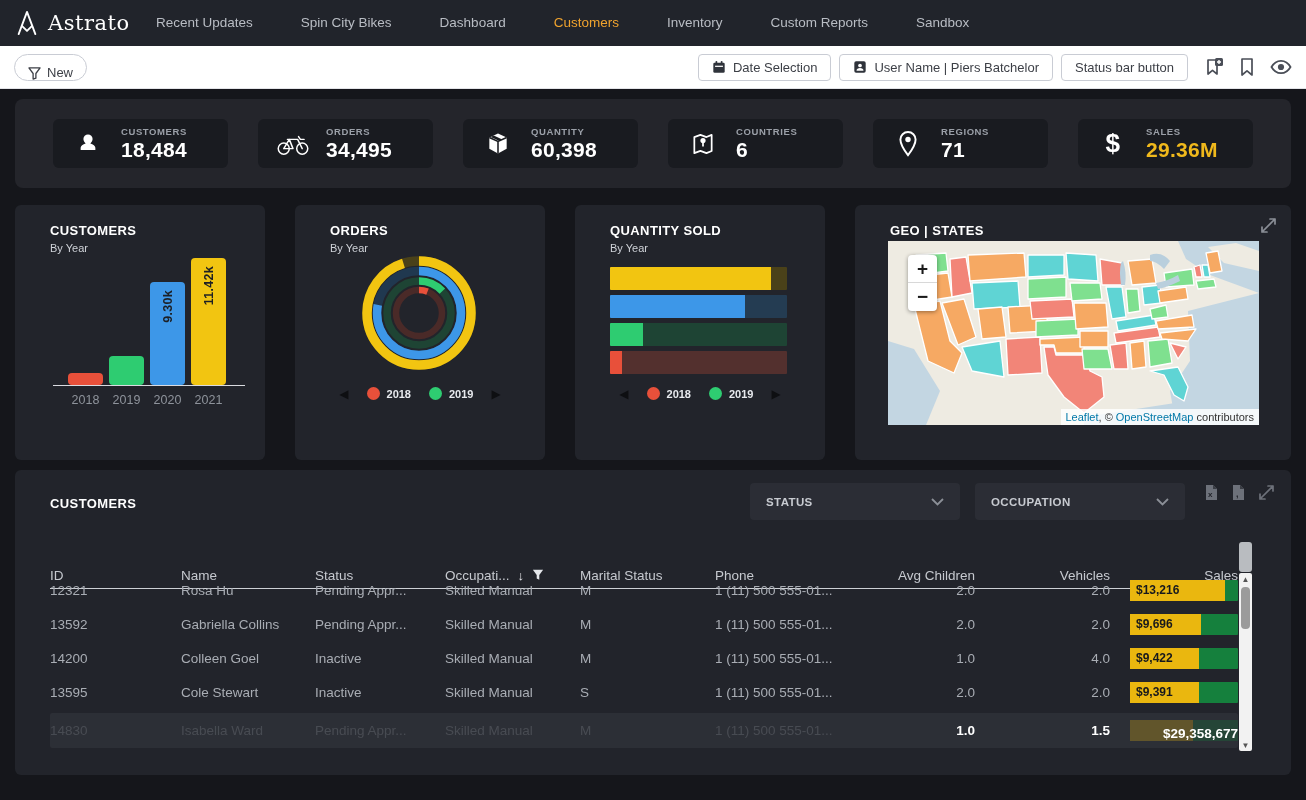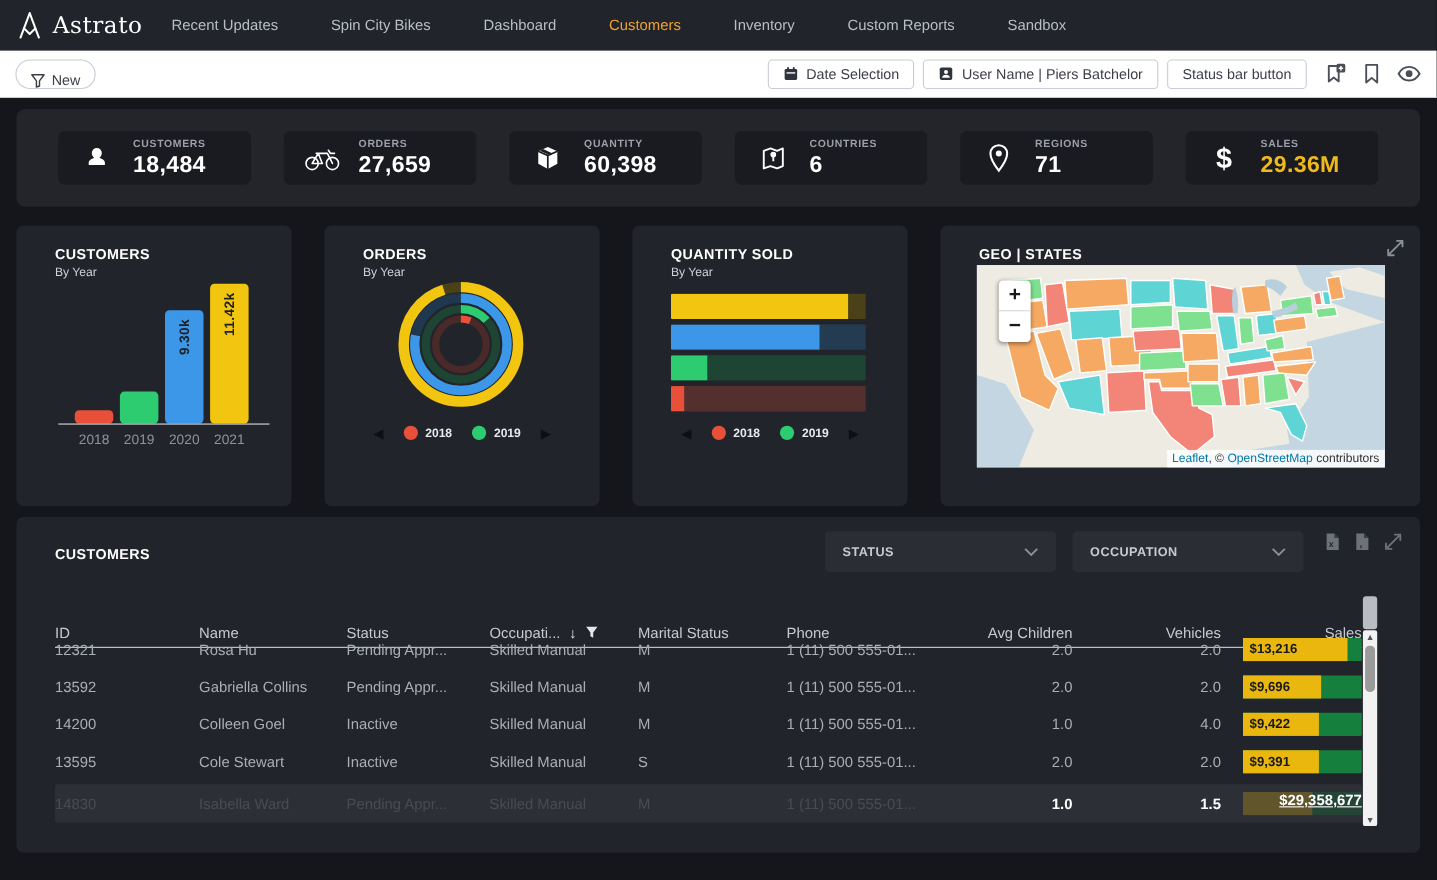--- a/index.html
+++ b/index.html
@@ -94,21 +94,21 @@
   .c0{width:131px;} .c1{width:134px;} .c2{width:130px;} .c3{width:135px;display:flex;align-items:center;gap:8px;}
   .c4{width:135px;} .c5{width:150px;} .c6{width:110px;text-align:right;} .c7{width:135px;text-align:right;}
   .c8{width:128px;display:flex;justify-content:flex-end;}
   .salesbar { position:relative; width:108px; height:21px; background:#15803d; border-radius:1px; }
   .salesbar .fill { position:absolute; left:0; top:0; bottom:0; background:#eab70f; }
   .salesbar .txt { position:absolute; left:6px; top:50%; transform:translateY(-50%); color:#17191d;
     font-size:12px; font-weight:600; }
   .totals { position:absolute; left:35px; top:243px; width:1188px; height:35px; background:#2c2f36;
     border-radius:2px; display:flex; align-items:center; color:#fff; font-size:13.5px; font-weight:bold; }
   .ghost { opacity:.22; font-weight:normal; color:#a9adb4; }
-  .tot-sales { position:relative; width:128px; height:21px; display:flex; align-items:flex-start; justify-content:flex-end;text-decoration:underline; }
+  .tot-sales { position:relative; width:128px; height:21px; display:flex; align-items:flex-end; justify-content:flex-end; }
   .tot-sales .salesbar { position:absolute; right:0; opacity:.28; }
   .tot-sales .tval { position:relative; color:#fff; font-size:13.5px; font-weight:bold; }
 
   
   .sb-corner { position:absolute; right:39px; top:72px; width:13px; height:30px; background:#b9bcc0; border-radius:3px; }
   .sbar { position:absolute; right:39px; top:103px; width:13px; height:178px; background:#f2f2f2; border-radius:2px; }
   .sb-thumb { position:absolute; left:2px; top:14px; width:9px; height:42px; background:#9b9b9b; border-radius:4px; }
   .sb-up, .sb-dn { position:absolute; left:0; width:13px; height:12px; color:#555; font-size:8px;
     display:flex; align-items:center; justify-content:center; }
   .sb-up{top:0;} .sb-dn{bottom:0;}
@@ -197,21 +197,21 @@
       <div class="kpi-card">
         <div class="kpi-icon">
           <svg width="34" height="24" viewBox="0 0 36 26">
             <circle cx="8" cy="18" r="6" fill="none" stroke="#fff" stroke-width="1.6"></circle>
             <circle cx="28" cy="18" r="6" fill="none" stroke="#fff" stroke-width="1.6"></circle>
             <path d="M8 18l6-10h9l5 10M14 8l4 10h-10M17 8h-5M24 5l2 3h4" fill="none" stroke="#fff" stroke-width="1.6" stroke-linejoin="round" stroke-linecap="round"></path>
           </svg>
         </div>
         <div class="kpi-text">
           <div class="kpi-label">ORDERS</div>
-          <div class="kpi-value" style="color: rgb(255, 255, 255);">27,659</div>
+          <div class="kpi-value" style="color: rgb(255, 255, 255);">34,495</div>
         </div>
       </div>
       <div class="kpi-card">
         <div class="kpi-icon">
           <svg width="26" height="26" viewBox="0 0 30 30">
             <path d="M15 3l10 4.5v13L15 26 5 20.5v-13z" fill="#fff"></path>
             <path d="M5 7.5L15 12l10-4.5M15 12v14" fill="none" stroke="#1a1c20" stroke-width="1.8"></path>
             <path d="M10 5.2l10 4.6-3.4 1.7-10-4.6z" fill="#1a1c20"></path>
           </svg>
         </div>

